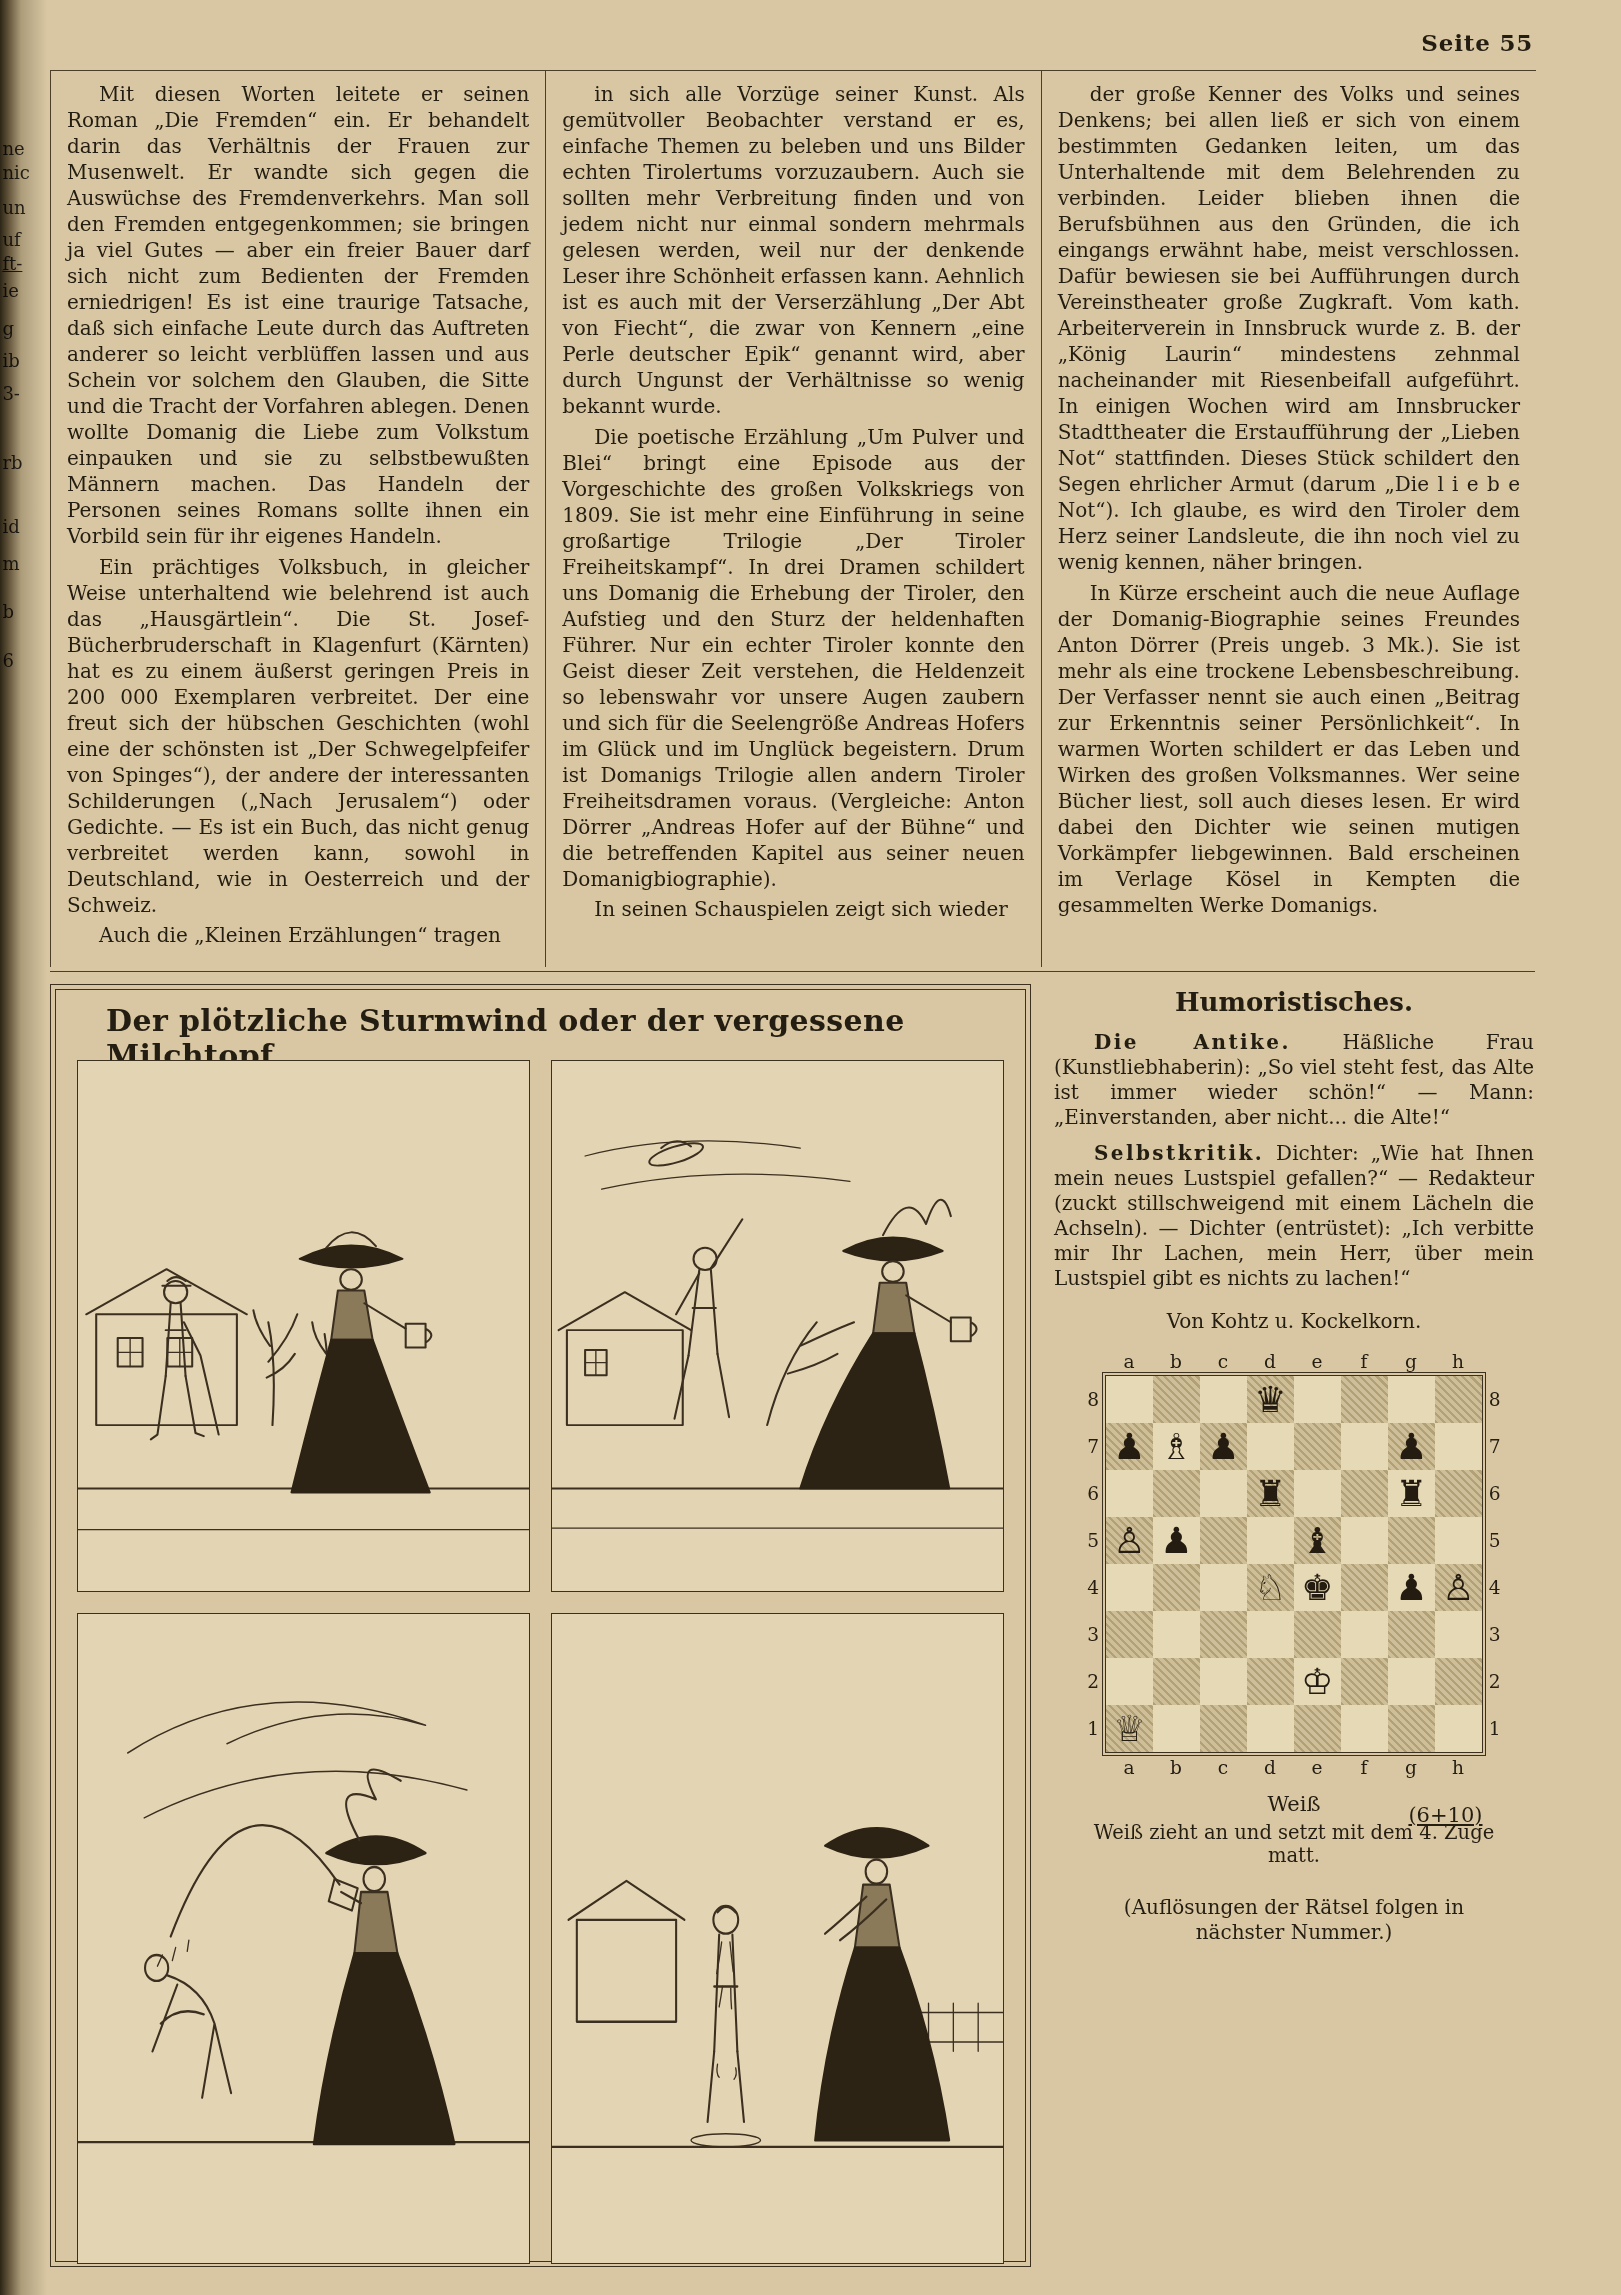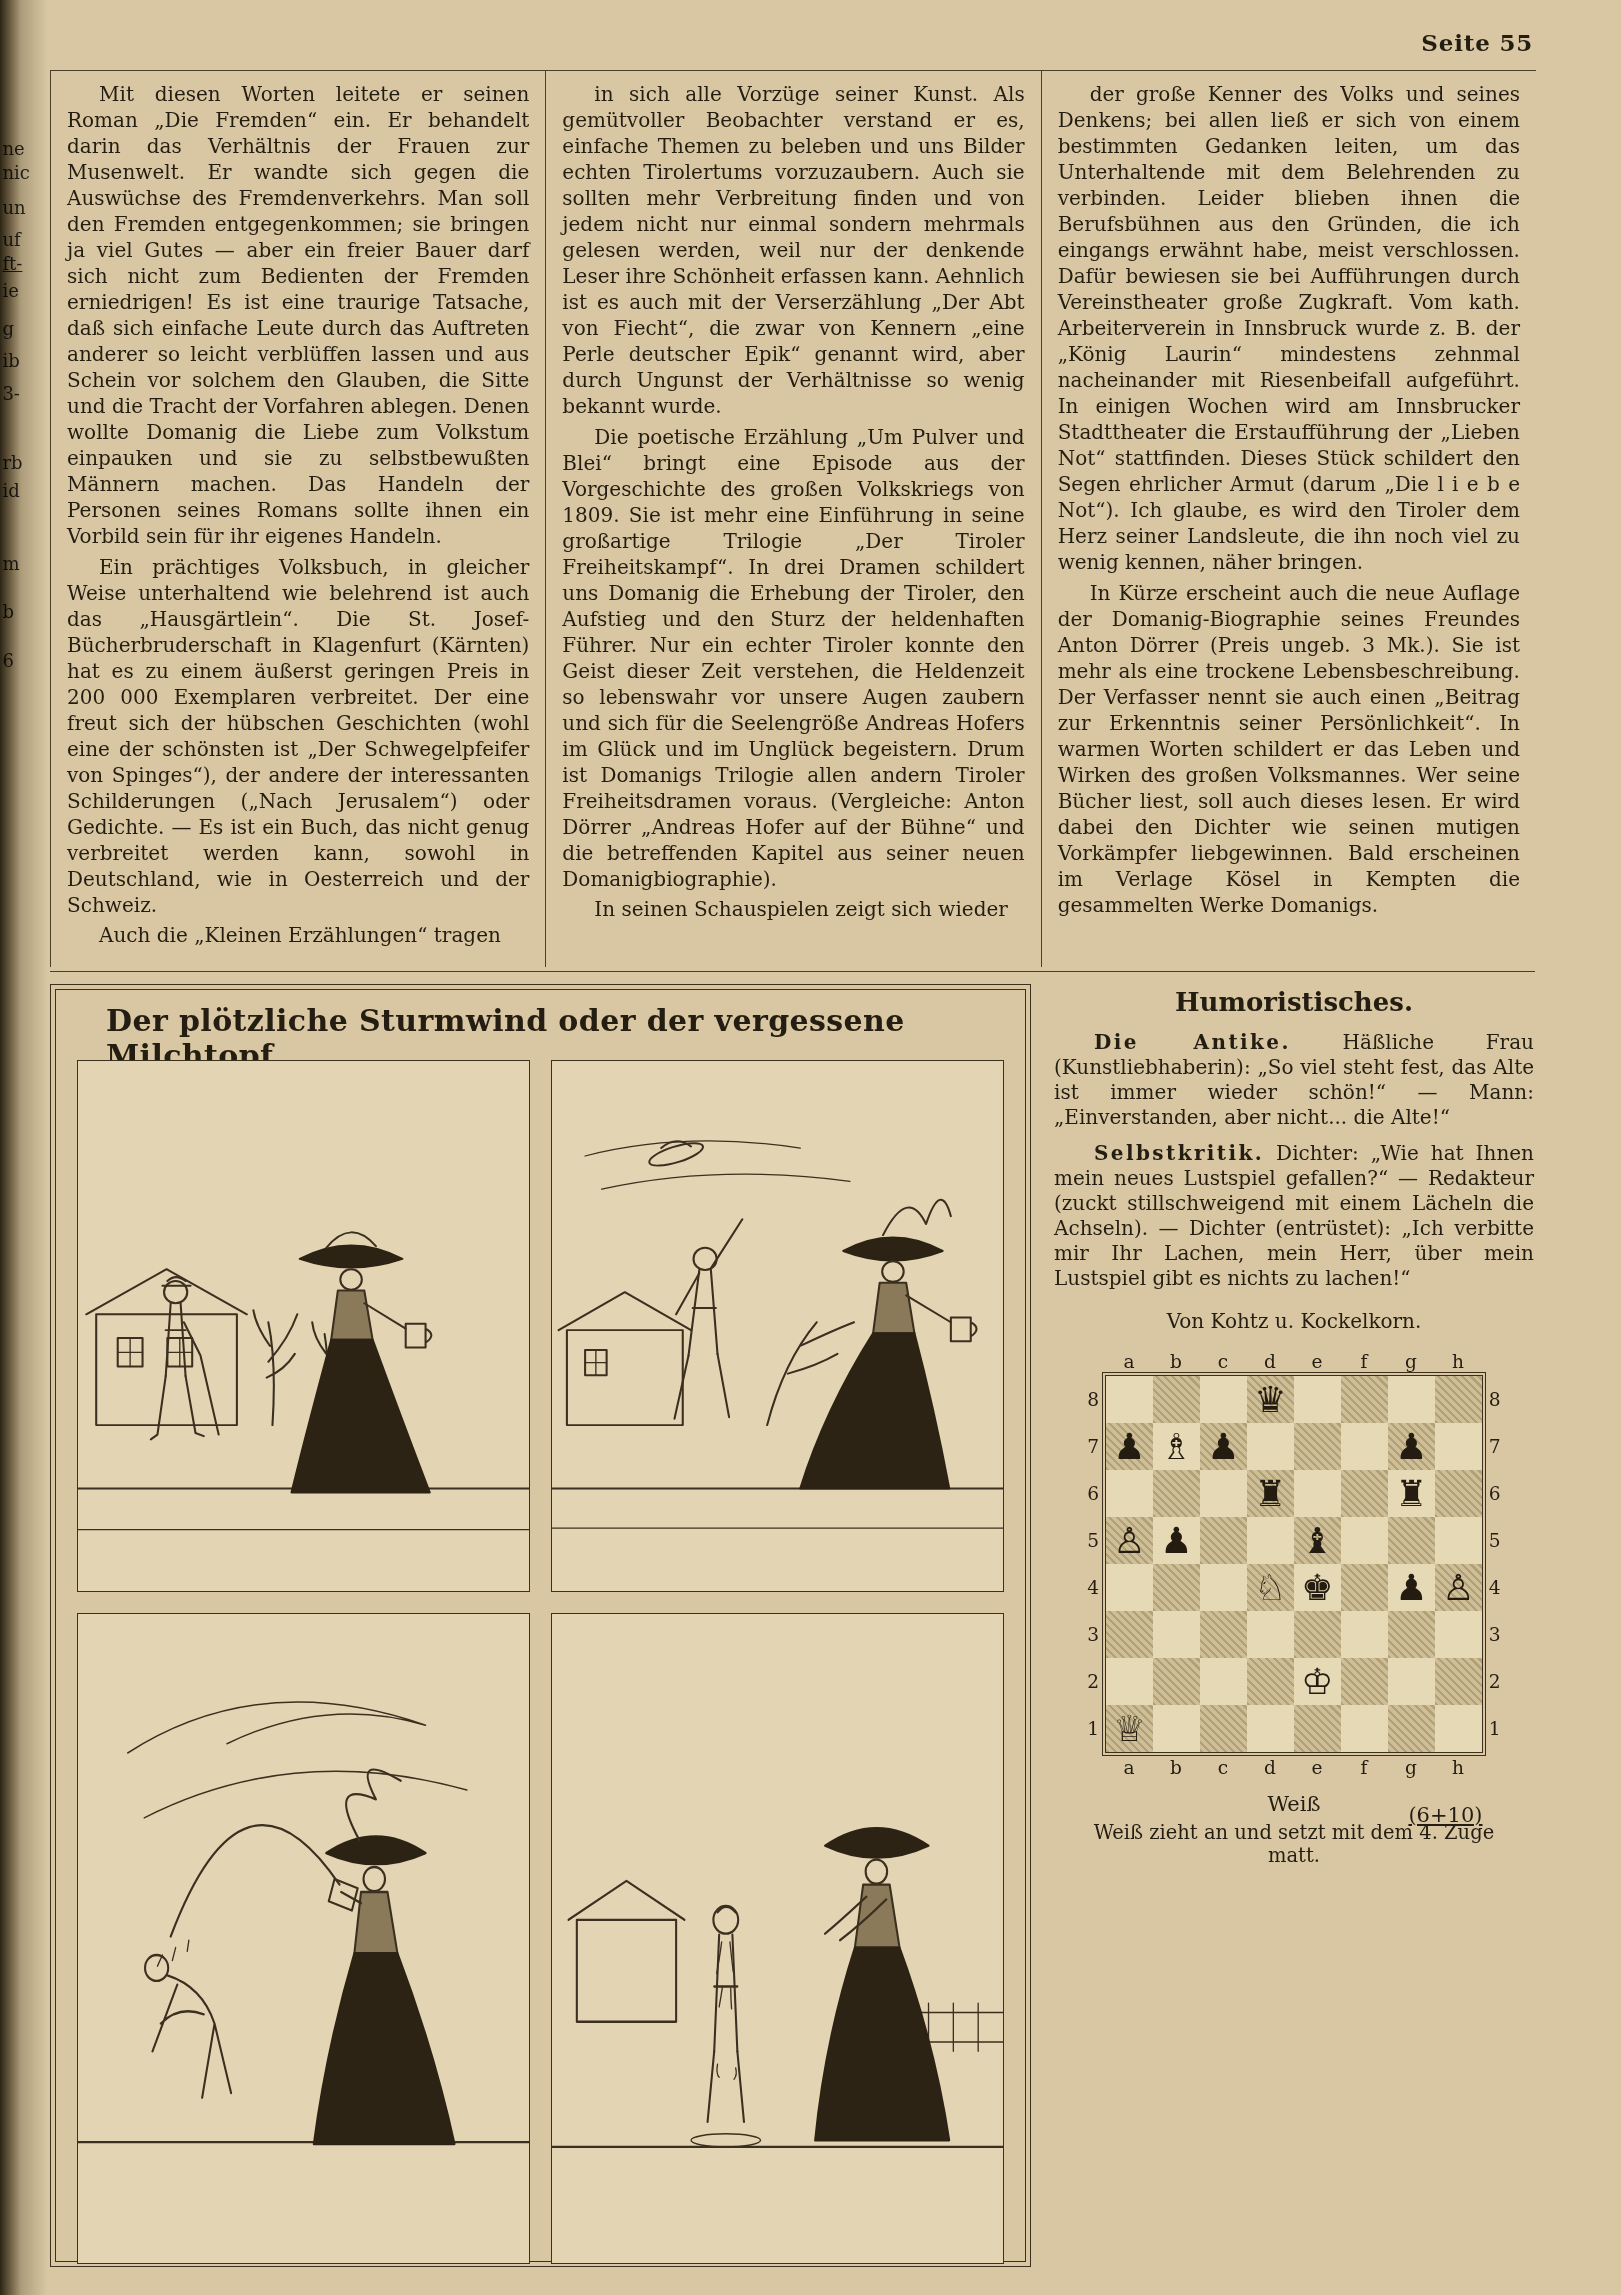--- a/index.html
+++ b/index.html
@@ -95,21 +95,21 @@
     <span class="frag" style="top: 138px;">ne</span>
     <span class="frag" style="top: 162px;">nic</span>
     <span class="frag" style="top: 197px;">un</span>
     <span class="frag" style="top: 229px;">uf</span>
     <span class="frag" style="top: 253px; text-decoration: underline;">ft-</span>
     <span class="frag" style="top: 280px;">ie</span>
     <span class="frag" style="top: 318px;">g</span>
     <span class="frag" style="top: 350px;">ib</span>
     <span class="frag" style="top: 383px;">3-</span>
     <span class="frag" style="top: 452px;">rb</span>
-    <span class="frag" style="top: 480px;">id</span>
+    <span class="frag" style="top: 516px;">id</span>
     <span class="frag" style="top: 553px;">m</span>
     <span class="frag" style="top: 601px;">b</span>
     <span class="frag" style="top: 650px;">6</span>
   </div>
 
 <div class="page-number">Seite 55</div>
 
 <div class="columns">
   <div class="column">
     <p>Mit diesen Worten leitete er seinen Roman „Die Fremden“ ein. Er behandelt darin das Verhältnis der Frauen zur Musenwelt. Er wandte sich gegen die Auswüchse des Fremdenverkehrs. Man soll den Fremden entgegenkommen; sie bringen ja viel Gutes — aber ein freier Bauer darf sich nicht zum Bedienten der Fremden erniedrigen! Es ist eine traurige Tatsache, daß sich einfache Leute durch das Auftreten anderer so leicht verblüffen lassen und aus Schein vor solchem den Glauben, die Sitte und die Tracht der Vorfahren ablegen. Denen wollte Domanig die Liebe zum Volkstum einpauken und sie zu selbstbewußten Männern machen. Das Handeln der Personen seines Romans sollte ihnen ein Vorbild sein für ihr eigenes Handeln.</p>
@@ -360,14 +360,15 @@
         </div>
 
       <div class="chess-caption">
         <span>Weiß</span>
         <span class="count">(6+10)</span>
       </div>
       <div class="chess-note">Weiß zieht an und setzt mit dem 4. Zuge matt.</div>
     </div>
   </div>
 
+  <div class="footer-note">(Auflösungen der Rätsel folgen in nächster Nummer.)</div>
 </div>
 
 
 </body></html>

